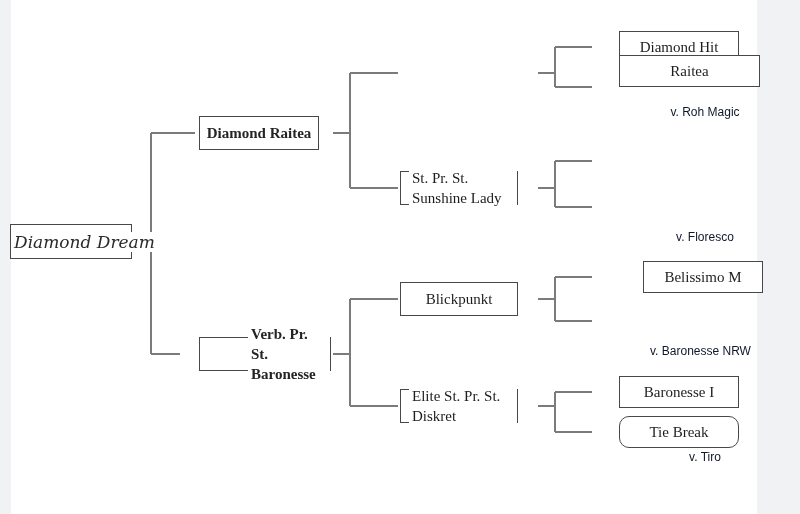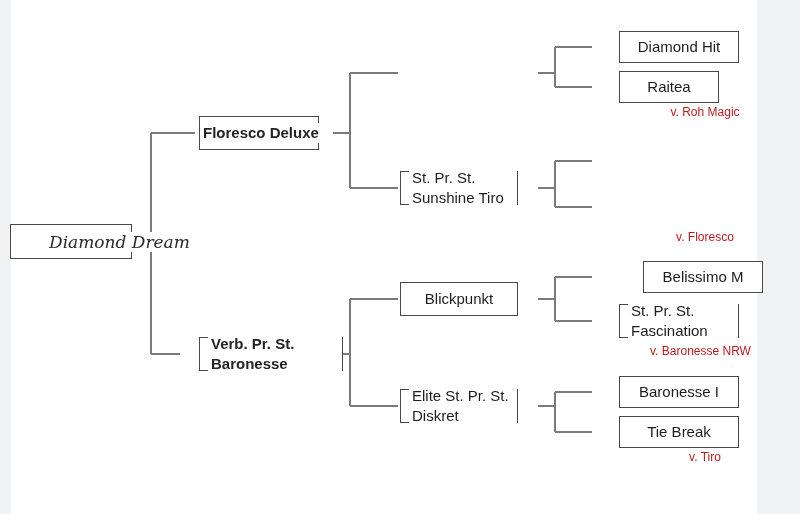--- a/index.html
+++ b/index.html
@@ -33,68 +33,68 @@
   .node {
     position: absolute;
     box-sizing: border-box;
     border: 1.5px solid #484848;
     background: #ffffff;
     display: flex;
     align-items: center;
     font-size: 15px;
     color: #1d1d1d;
     line-height: 20px;
+    font-family: Liberation Serif, serif;
   }
   .node .lbl {
     background: #ffffff;
     padding: 0 3px;
   }
   .node--center .lbl {
     margin: 0 auto;
     white-space: nowrap;
     text-align: center;
   }
   .node--wrap .lbl {
     margin-left: 8px;
     text-align: left;
   }
   .node--root {
     font-family: "DejaVu Serif", "Liberation Serif", serif;
     font-style: italic;
     font-size: 17px;
     color: #2a2a2a;
-    padding-left: 35px;
   }
   .node--bold { font-weight: bold; color: #242424; }
 
   .sire-note {
     position: absolute;
     width: 100px;
     font-size: 12px;
-    color: #b91c1c;
+    color: #0f172a;
     text-align: center;
     white-space: nowrap;
   }
 
   
   #n-root       { left: 10px;  top: 224px; width: 122px; height: 35px; }
   #n-deluxe     { left: 199px; top: 116px; width: 120px; height: 34px; }
-  #n-baronesse  { left: 199px; top: 337px; width: 144px; height: 34px; }
+  #n-baronesse  { left: 199px; top: 337px; width: 132px; height: 34px; padding-left: 40px; }
   #n-magic      { left: 400px; top: 56px;  width: 118px; height: 34px; }
   #n-sunshine   { left: 400px; top: 171px; width: 118px; height: 34px; }
   #n-blickpunkt { left: 400px; top: 282px; width: 118px; height: 34px; }
   #n-diskret    { left: 400px; top: 389px; width: 118px; height: 34px; }
   #n-hit        { left: 619px; top: 31px;  width: 120px; height: 32px; }
-  #n-raitea     { left: 619px; top: 71px;  width: 100px; height: 32px; }
+  #n-raitea     { left: 619px; top: 55px;  width: 141px; height: 32px; }
   #n-samarant   { left: 619px; top: 145px; width: 120px; height: 32px; }
   #n-florida    { left: 619px; top: 190px; width: 120px; height: 34px; }
   #n-belissimo  { left: 619px; top: 261px; width: 120px; height: 32px; margin-left: 24px; }
   #n-fascination{ left: 619px; top: 304px; width: 120px; height: 34px; }
   #n-donnerbube { left: 619px; top: 376px; width: 120px; height: 32px; }
-  #n-tiebreak   { left: 619px; top: 416px; width: 120px; height: 32px; }
+  #n-tiebreak   { left: 619px; top: 416px; width: 120px; height: 32px; border-radius: 10px; }
 
   #note-raitea      { left: 655px; top: 105px; }
   #note-florida     { left: 655px; top: 230px; }
   #note-fascination { left: 650px; top: 344px; }
   #note-tiebreak    { left: 655px; top: 450px; }
 </style>
 </head>
 <body>
 
 <div id="stage">
@@ -138,28 +138,28 @@
     <line x1="555" y1="392" x2="555" y2="432"></line>
     <line x1="555" y1="392" x2="592" y2="392"></line>
     <line x1="555" y1="432" x2="592" y2="432"></line>
   </svg>
 
   <div id="n-root" class="node node--center node--root">
     <span class="lbl">Diamond Dream</span>
   </div>
 
   <div id="n-deluxe" class="node node--center node--bold">
-    <span class="lbl">Floresco Deluxe</span>
+    <span class="lbl">Diamond Raitea</span>
   </div>
   <div id="n-baronesse" class="node node--wrap node--bold">
     <span class="lbl">Verb. Pr. St. Baronesse</span>
   </div>
 
   <div id="n-sunshine" class="node node--wrap">
-    <span class="lbl">St. Pr. St. Sunshine Tiro</span>
+    <span class="lbl">St. Pr. St. Sunshine Lady</span>
   </div>
   <div id="n-blickpunkt" class="node node--center">
     <span class="lbl">Blickpunkt</span>
   </div>
   <div id="n-diskret" class="node node--wrap">
     <span class="lbl">Elite St. Pr. St. Diskret</span>
   </div>
 
   <div id="n-hit" class="node node--center">
     <span class="lbl">Diamond Hit</span>
@@ -167,23 +167,20 @@
   <div id="n-raitea" class="node node--center">
     <span class="lbl">Raitea</span>
   </div>
   <div id="note-raitea" class="sire-note">v. Roh Magic</div>
 
   <div id="note-florida" class="sire-note">v. Floresco</div>
 
   <div id="n-belissimo" class="node node--center">
     <span class="lbl">Belissimo M</span>
   </div>
-  <div id="n-fascination" class="node node--wrap">
-    <span class="lbl">St. Pr. St. Fascination</span>
-  </div>
   <div id="note-fascination" class="sire-note">v. Baronesse NRW</div>
 
   <div id="n-donnerbube" class="node node--center">
     <span class="lbl">Baronesse I</span>
   </div>
   <div id="n-tiebreak" class="node node--center">
     <span class="lbl">Tie Break</span>
   </div>
   <div id="note-tiebreak" class="sire-note">v. Tiro</div>
 

